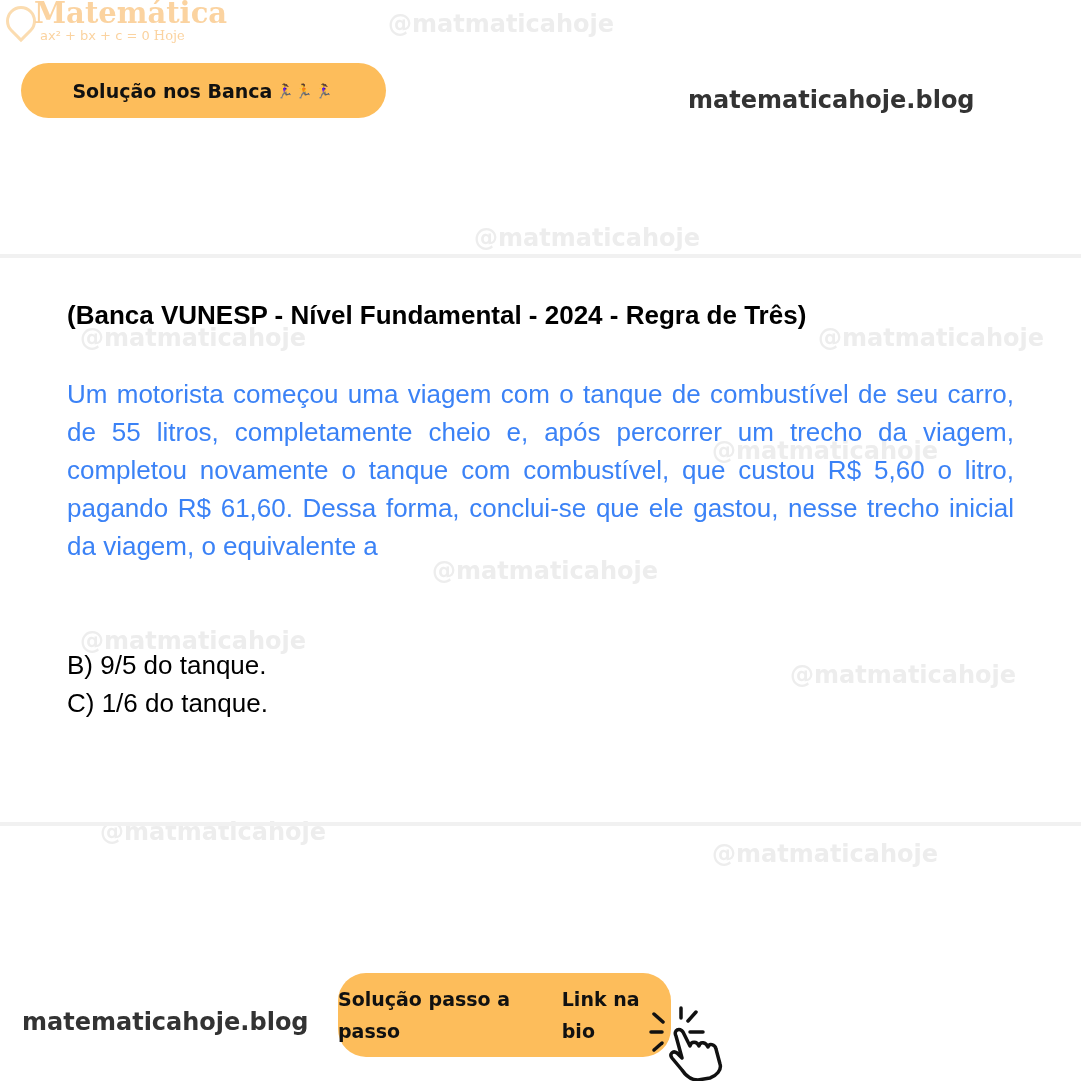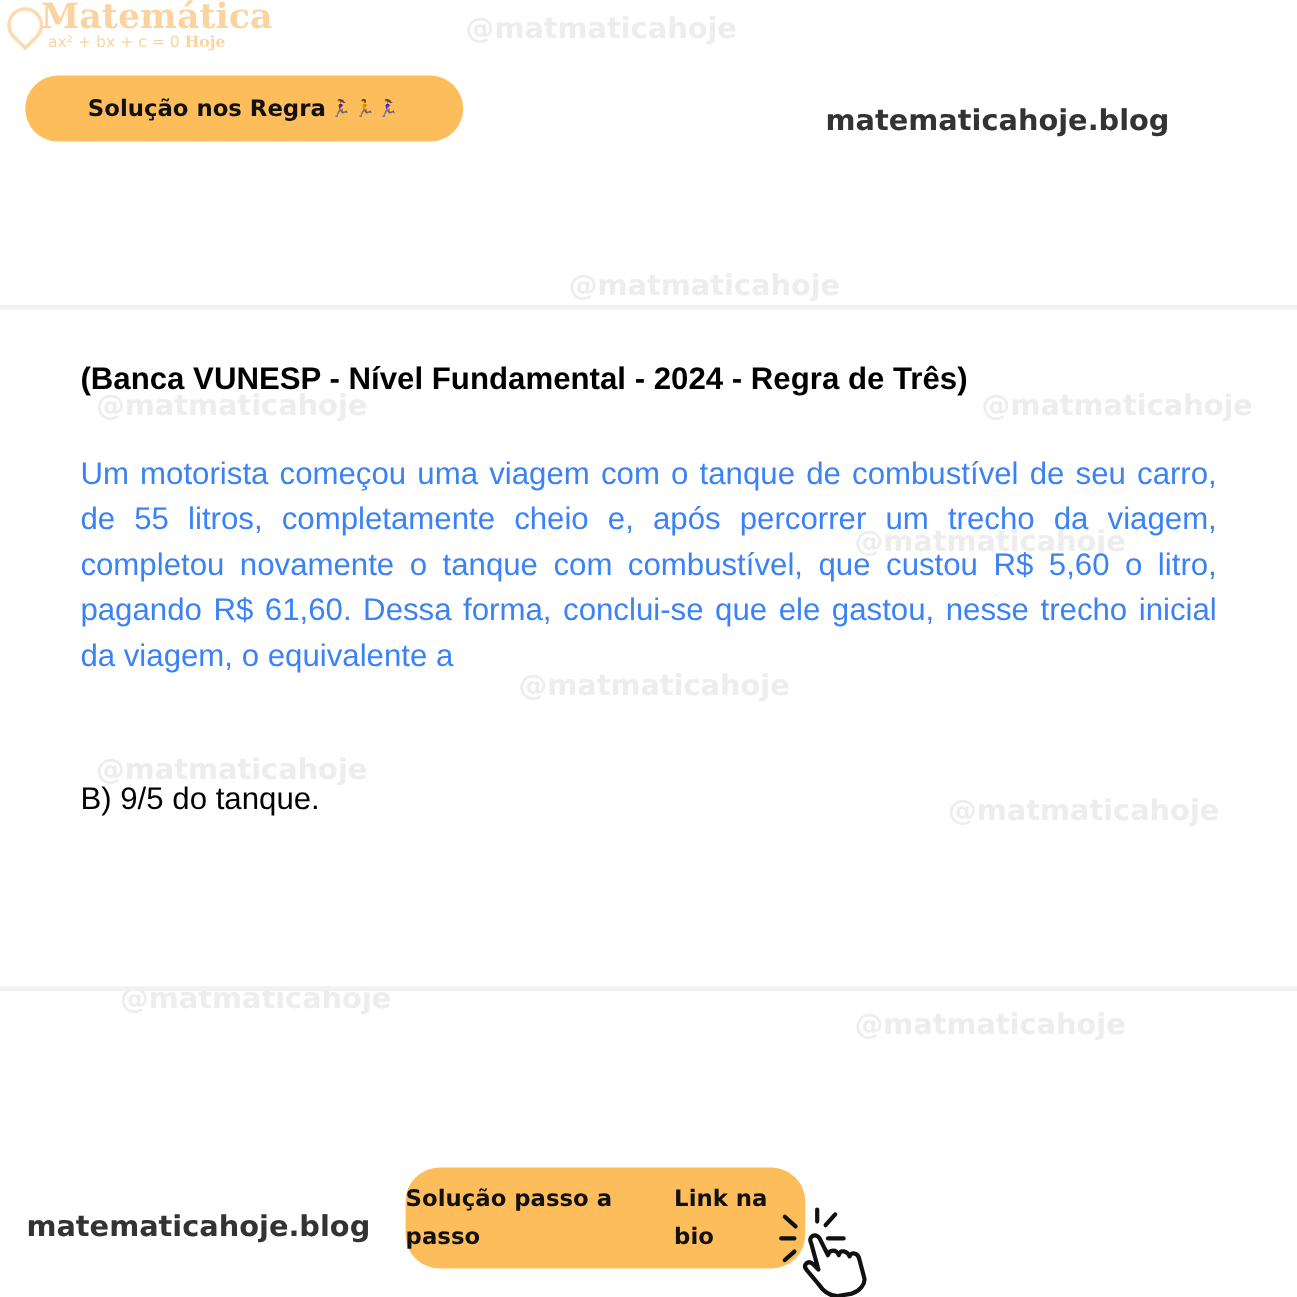--- a/index.html
+++ b/index.html
@@ -1,21 +1,21 @@
 <!DOCTYPE html>
 <html><head>
   <meta charset="utf-8">
   <style>
     html, body { margin: 0; padding: 0; }
     body { width: 1081px; height: 1081px; position: relative; background: #ffffff; overflow: hidden; font-family: "Liberation Sans", sans-serif; }
     .abs { position: absolute; }
     .logo { left: 4px; top: 0px; width: 220px; height: 50px; color: #fbd7a4; }
     .logo .title { position: absolute; left: 30px; top: -4px; font-family: "DejaVu Serif", serif; font-weight: bold; font-size: 29px; color: #fbd3a0; letter-spacing: 0px; }
     .logo .formula { position: absolute; left: 36px; top: 28px; font-family: "DejaVu Sans", sans-serif; font-size: 13px; color: #fbd3a0; }
-    .logo .hoje { font-family: "DejaVu Serif", serif; font-weight: bold; }
+    .logo .hoje { font-family: "DejaVu Serif", serif; font-weight: normal; }
     .logo .pin { position: absolute; left: 2px; top: 6px; width: 24px; height: 24px; border: 3px solid #fbdcb0; border-radius: 50% 50% 50% 0; transform: rotate(-45deg); }
     .pill { background: #fdbd5b; border-radius: 30px; display: flex; align-items: center; justify-content: center; color: #111; font-family: "DejaVu Sans", sans-serif; font-weight: bold; }
     .stores-btn { left: 21px; top: 63px; width: 365px; height: 55px; font-size: 19px; }
     .runners { margin-left: 4px; font-size: 14px; letter-spacing: 2px; }
     .blog-top { left: 688px; top: 86px; font-family: "DejaVu Sans", sans-serif; font-weight: bold; font-size: 24px; color: #333; }
     .watermark { font-family: "DejaVu Sans", sans-serif; font-weight: bold; font-size: 24px; color: #ededed; white-space: nowrap; text-align: center; }
     .divider { left: 0; width: 1081px; height: 4px; background: #f1f1f1; }
     .q-title { left: 67px; top: 300px; font-weight: bold; font-size: 26px; color: #000; white-space: nowrap; }
     .q-body { left: 67px; top: 375px; width: 947px; font-size: 26px; line-height: 38px; color: #3b82f6; text-align: justify; }
     .options { left: 67px; top: 646px; font-size: 26px; line-height: 38px; color: #000; }
@@ -41,32 +41,33 @@
 <div class="abs watermark" style="left:80px; top:324px;">@matmaticahoje</div>
 <div class="abs watermark" style="left:818px; top:324px;">@matmaticahoje</div>
 <div class="abs watermark" style="left:712px; top:437px;">@matmaticahoje</div>
 <div class="abs watermark" style="left:432px; top:557px;">@matmaticahoje</div>
 <div class="abs watermark" style="left:80px; top:627px;">@matmaticahoje</div>
 <div class="abs watermark" style="left:790px; top:661px;">@matmaticahoje</div>
 <div class="abs watermark" style="left:100px; top:818px;">@matmaticahoje</div>
 <div class="abs watermark" style="left:712px; top:840px;">@matmaticahoje</div>
 
 <div class="abs pill stores-btn">
-  <span>Solução nos Regra</span>
+  <span>Solução nos Banca</span>
   <span class="runners">🏃‍♀️🏃🏃‍♀️</span>
 </div>
 <div class="abs blog-top">matematicahoje.blog</div>
 
 <div class="abs divider" style="top:254px;"></div>
 <div class="abs divider" style="top:822px;"></div>
 
 <div class="abs q-title">(Banca VUNESP - Nível Fundamental - 2024 - Regra de Três)</div>
 <div class="abs q-body">Um motorista começou uma viagem com o tanque de combustível de seu carro, de 55 litros, completamente cheio e, após percorrer um trecho da viagem, completou novamente o tanque com combustível, que custou R$ 5,60 o litro, pagando R$ 61,60. Dessa forma, conclui-se que ele gastou, nesse trecho inicial da viagem, o equivalente a</div>
 <div class="abs options">
   <div class="option">B) 9/5 do tanque.</div>
+  <div class="option">C) 1/6 do tanque.</div>
 </div>
 
 <div class="abs blog-bottom">matematicahoje.blog</div>
 <div class="abs pill passo-btn">
   <span>Solução passo a passo</span>
   <span>Link na bio</span>
 </div>
 <div class="abs hand">
   <svg width="90" height="83" viewBox="0 0 90 83" fill="none" stroke="#111" stroke-width="3.5" stroke-linecap="round" stroke-linejoin="round">
     <line x1="8" y1="16" x2="17" y2="24"></line>

